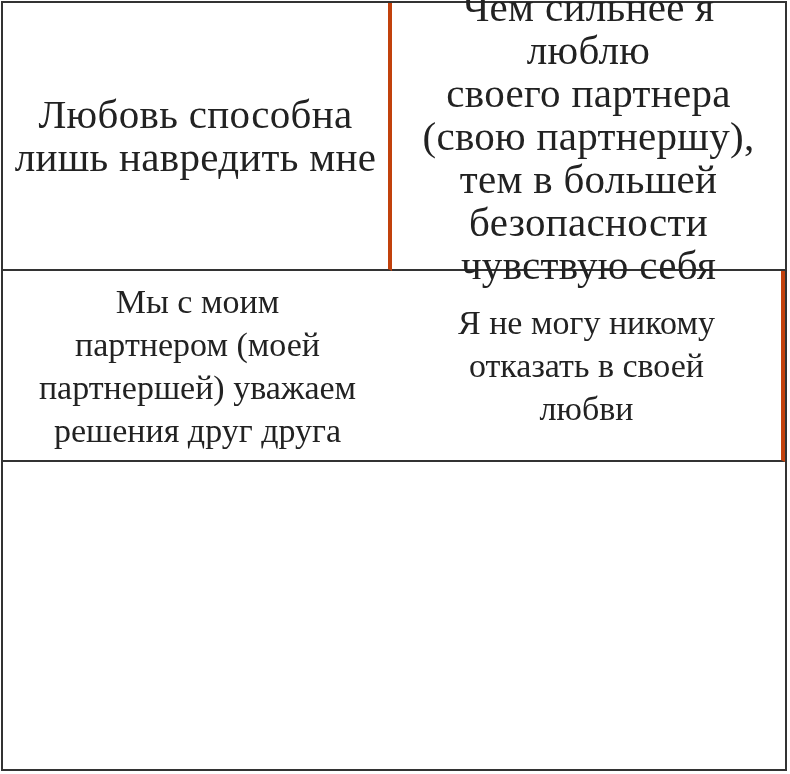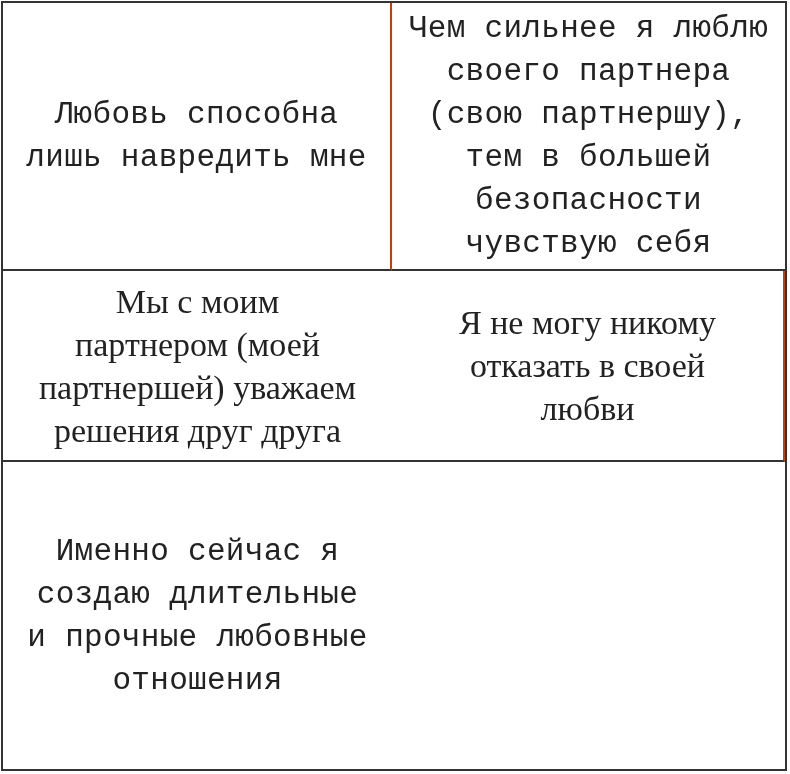--- a/index.html
+++ b/index.html
@@ -9,30 +9,30 @@
       width: 786px; height: 770px;
       border: 2px solid #333333;
       box-sizing: border-box;
       display: grid;
       grid-template-columns: 389px 1fr;
       grid-template-rows: 268px 191px 1fr;
     }
     .cell {
       display: flex; align-items: center; justify-content: center;
       text-align: center;
-      font-family: Liberation Mono, monospace;
-      font-size: 31px;
+      font-family: Liberation Serif, serif;
+      font-size: 41px;
       line-height: 43px;
       color: #222222;
       padding: 0 10px;
       box-sizing: border-box;
       white-space: pre-line;
       letter-spacing: 0.3px;
     }
-    .cell.left { border-right: 2px solid #c2410c; }
+    .cell.left { border-right: 4px solid #c2410c; }
     .cell.row1, .cell.row2 { border-bottom: 2px solid #333333; }
     .cell.narrow { font-family: "Liberation Serif", serif; font-size: 34px; letter-spacing: 0; }
   </style>
 </head>
 <body>
 
 <div class="table">
   <div class="cell left row1">Любовь способна
 лишь навредить мне</div>
   <div class="cell right row1">Чем сильнее я люблю
@@ -43,17 +43,13 @@
 чувствую себя</div>
 
   <div class="cell right row2 narrow">Мы с моим
 партнером (моей
 партнершей) уважаем
 решения друг друга</div>
   <div class="cell left row2 narrow">Я не могу никому
 отказать в своей
 любви</div>
 
-  <div class="cell right row3">Именно сейчас я
-создаю длительные
-и прочные любовные
-отношения</div>
 </div>
 
 </body></html>

